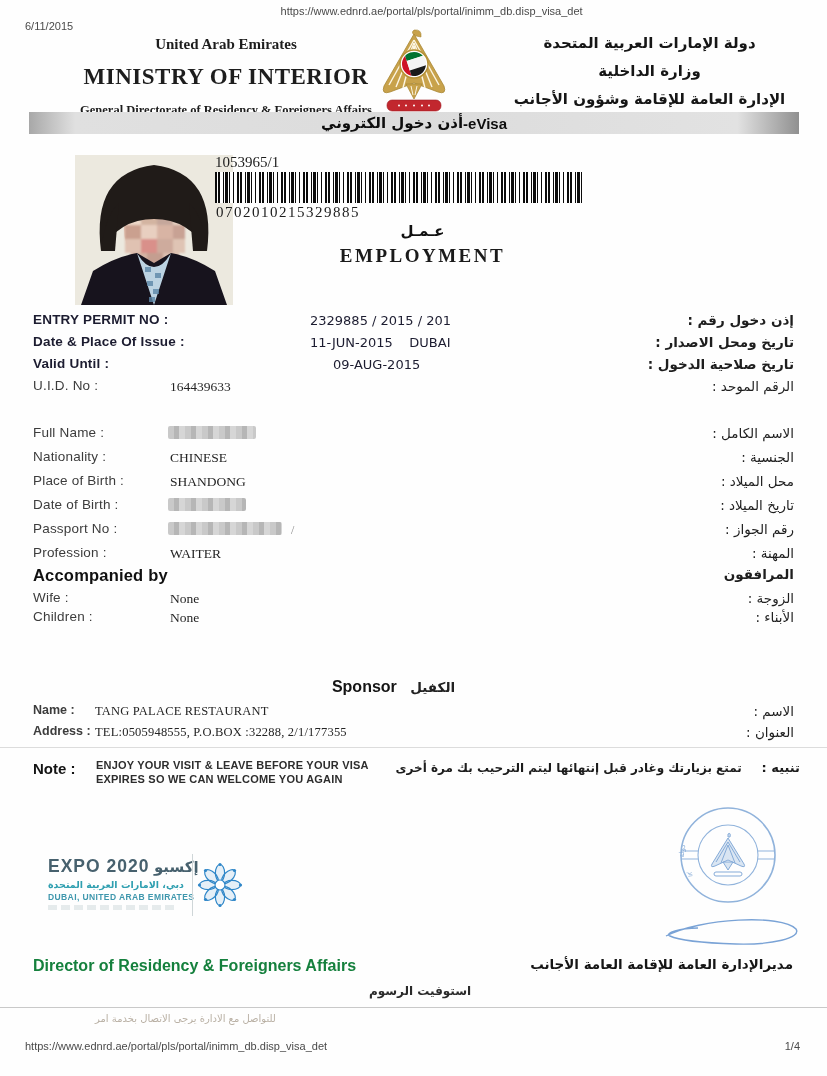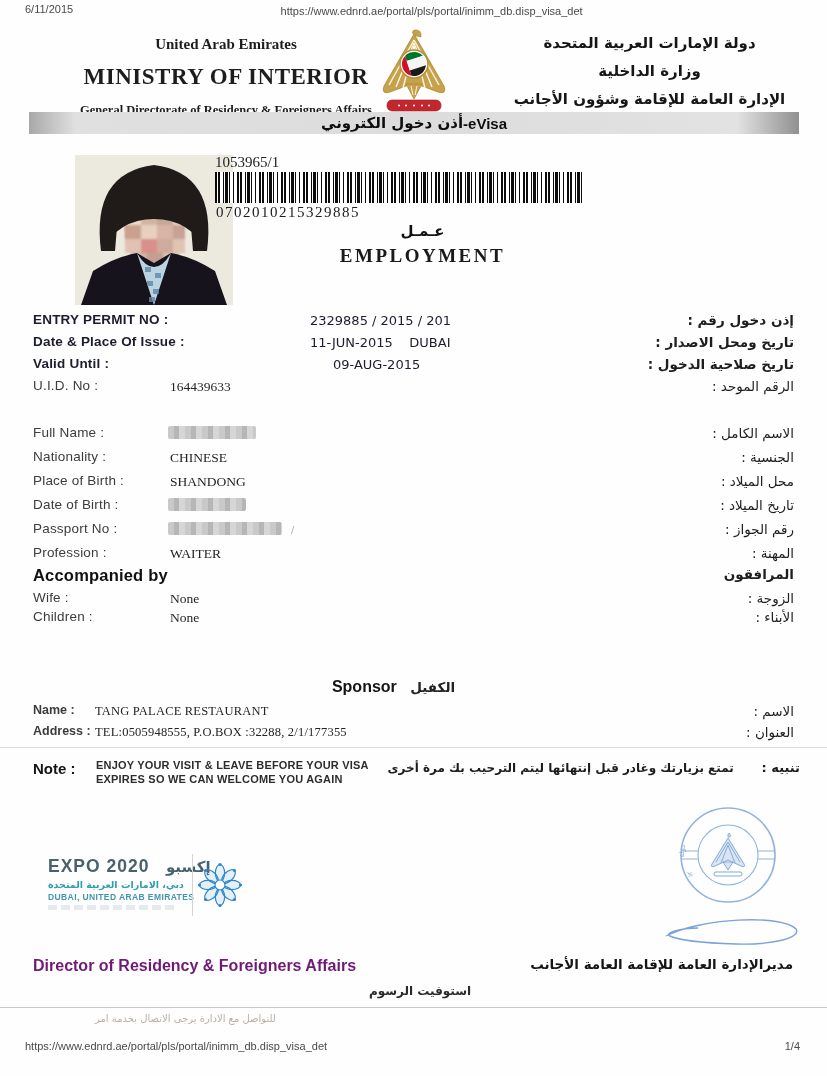--- a/index.html
+++ b/index.html
@@ -57,45 +57,45 @@
   .sprow .lbl{position:absolute;left:0;font-size:12.5px;color:#3c3c3c;font-weight:bold;}
   .sprow .val{position:absolute;left:62px;top:1px;font-family:"Liberation Serif",serif;font-size:12.5px;color:#242424;letter-spacing:.2px;}
   .sprow .arl{position:absolute;right:0;font-size:13.5px;color:#1e1e1e;}
 
   
   .hline{position:absolute;left:0;right:0;height:1px;background:#c9c9c9;}
   .note-lbl{left:33px;top:760px;font-weight:bold;font-size:15px;color:#131313;}
   .note-en{left:96px;top:759px;width:380px;font-weight:bold;font-size:11px;line-height:13.5px;color:#2d2d2d;letter-spacing:.2px;}
   .note-ar{right:27px;top:760px;direction:rtl;font-size:12px;color:#1d1d1d;white-space:nowrap;}
   .note-ar .nlbl{font-weight:bold;font-size:13px;}
-  .note-ar .ntxt{margin-right:24px;font-weight:600;}
+  .note-ar .ntxt{margin-right:16px;font-weight:600;}
 
   
   .expo{left:45px;top:848px;width:210px;height:78px;}
   .expo .row1{position:absolute;left:3px;top:8px;white-space:nowrap;}
   .expo .row1 .lat{font-weight:bold;font-size:17.5px;color:#47616e;letter-spacing:1px;}
-  .expo .row1 .art{font-weight:bold;font-size:15px;color:#47616e;margin-left:12px;text-align:center;}
+  .expo .row1 .art{font-weight:bold;font-size:15px;color:#47616e;margin-left:0;text-align:center;}
   .expo .row2{position:absolute;left:3px;top:31px;font-size:9.5px;font-weight:bold;color:#2f9fb0;}
   .expo .row3{position:absolute;left:3px;top:44px;font-size:8.5px;font-weight:bold;color:#3f97ad;letter-spacing:.4px;}
   .expo .ghost{position:absolute;left:3px;top:57px;width:128px;height:5px;opacity:.5;
     background:repeating-linear-gradient(90deg,#cdd8da 0 9px,transparent 9px 13px);}
   .expo .vline{position:absolute;left:147px;top:6px;width:1px;height:62px;background:#cfd6d8;}
 
   
-  .dir-en{left:33px;top:957px;font-weight:bold;font-size:16px;color:#701a75;}
+  .dir-en{left:33px;top:957px;font-weight:bold;font-size:16px;color:#15803d;}
   .dir-ar{right:34px;top:956px;font-weight:bold;font-size:13.5px;color:#161616;}
   .fees{left:340px;top:984px;width:160px;text-align:center;font-size:12px;color:#2a2a2a;font-weight:bold;}
   .contact{left:95px;top:1013px;font-size:10px;color:#b9b0a4;}
 </style>
 </head>
 <body>
 
 <div class="page">
 
-  <div class="abs ph" style="left:25px;top:3px;">6/11/2015</div>
+  <div class="abs ph" style="left:25px;top:20px;">6/11/2015</div>
   <div class="abs ph" style="left:50%;top:5px;transform:translateX(-44%);">https://www.ednrd.ae/portal/pls/portal/inimm_db.disp_visa_det</div>
 
   <div class="abs lh-en">
     <div class="l1">United Arab Emirates</div>
     <div class="l2">MINISTRY OF INTERIOR</div>
     <div class="l3">General Directorate of Residency &amp; Foreigners Affairs</div>
   </div>
 
   <svg class="abs" style="left:372px;top:26px;" width="84" height="90" viewBox="0 0 84 90">
     <path d="M42 4 Q50 3 49 11 L44 10 Q38 7 42 4 Z" fill="#c8a24b" stroke="#a88634" stroke-width="0.6"></path>

